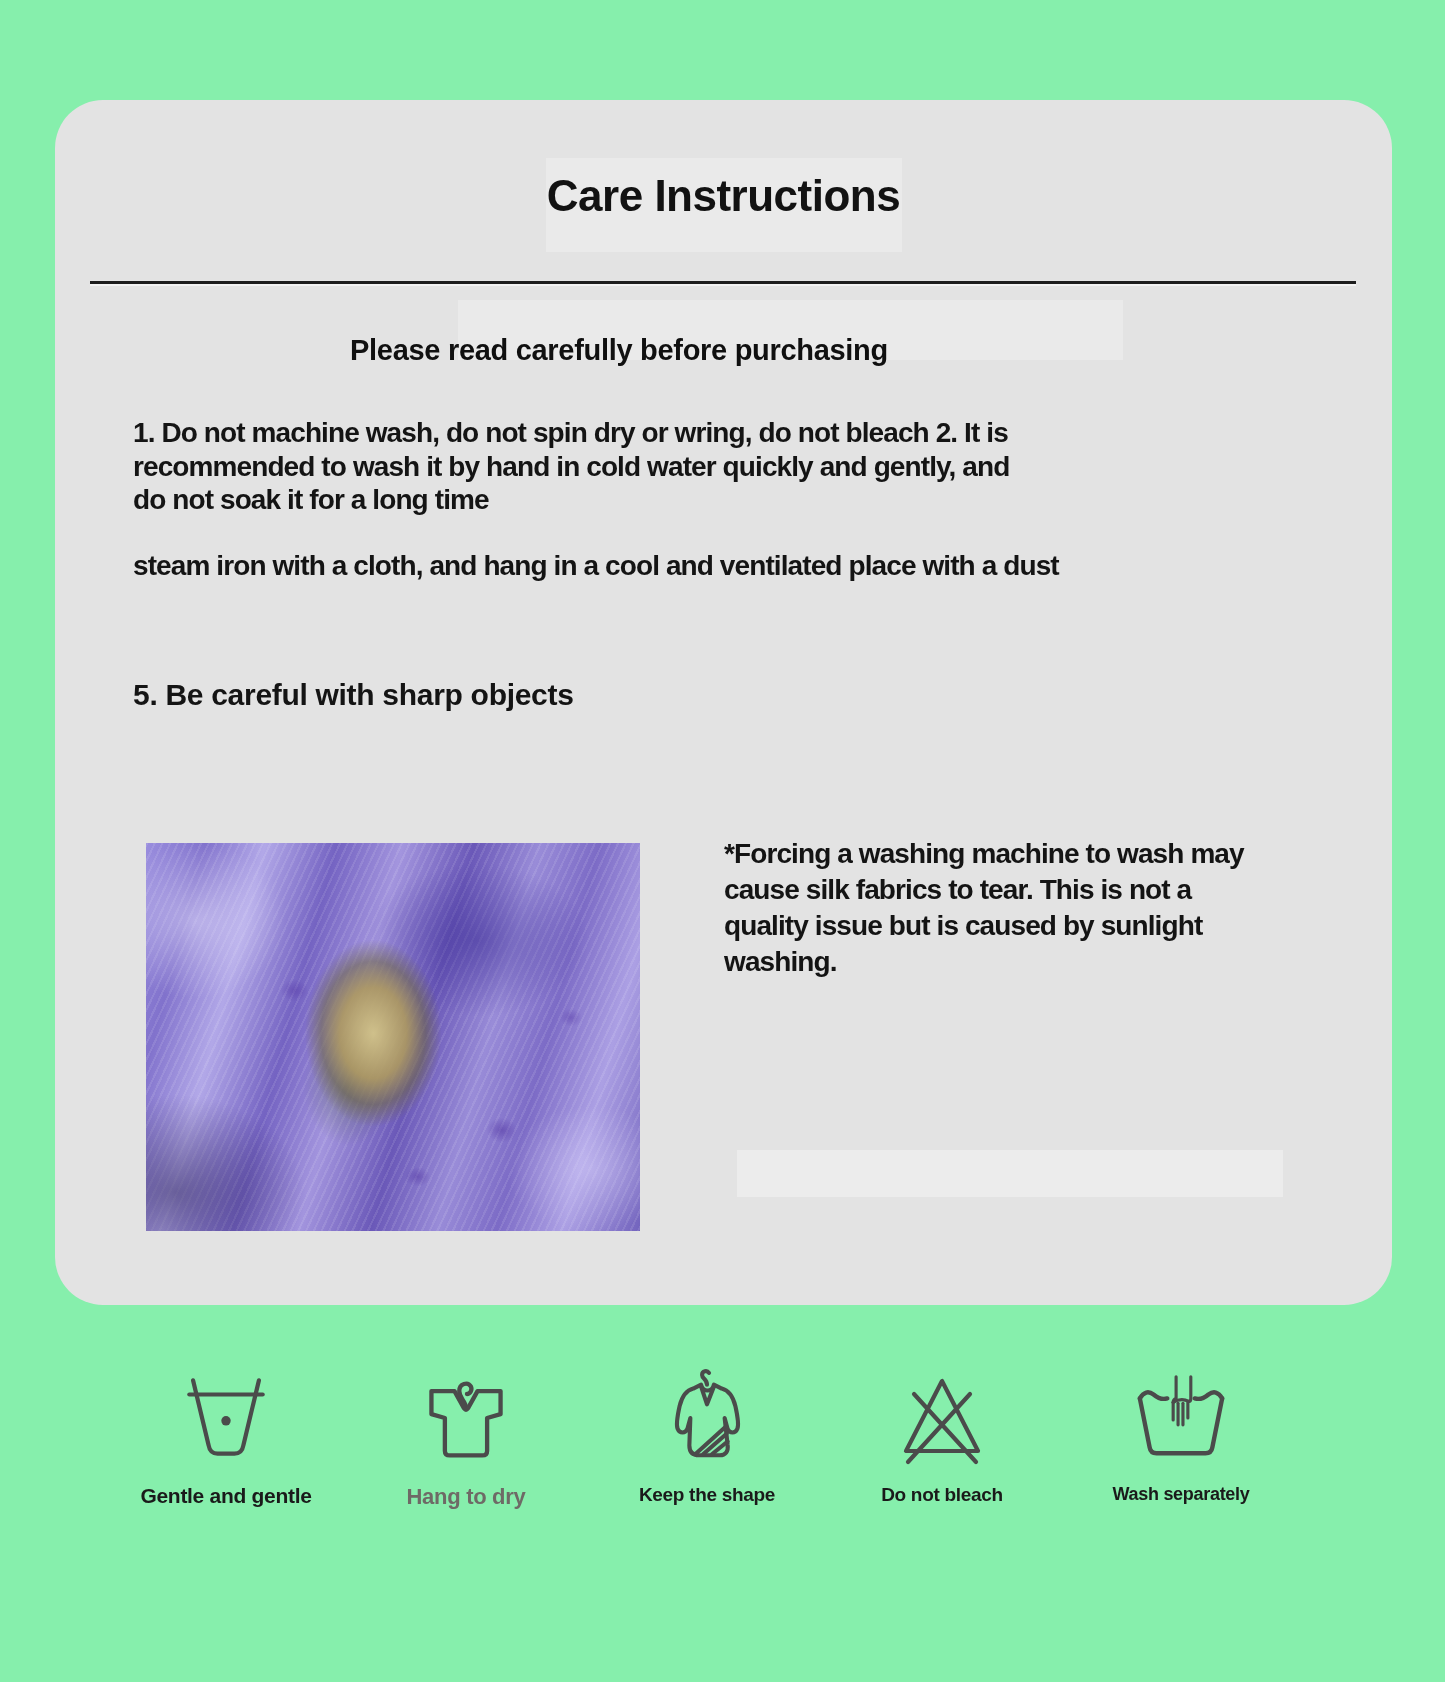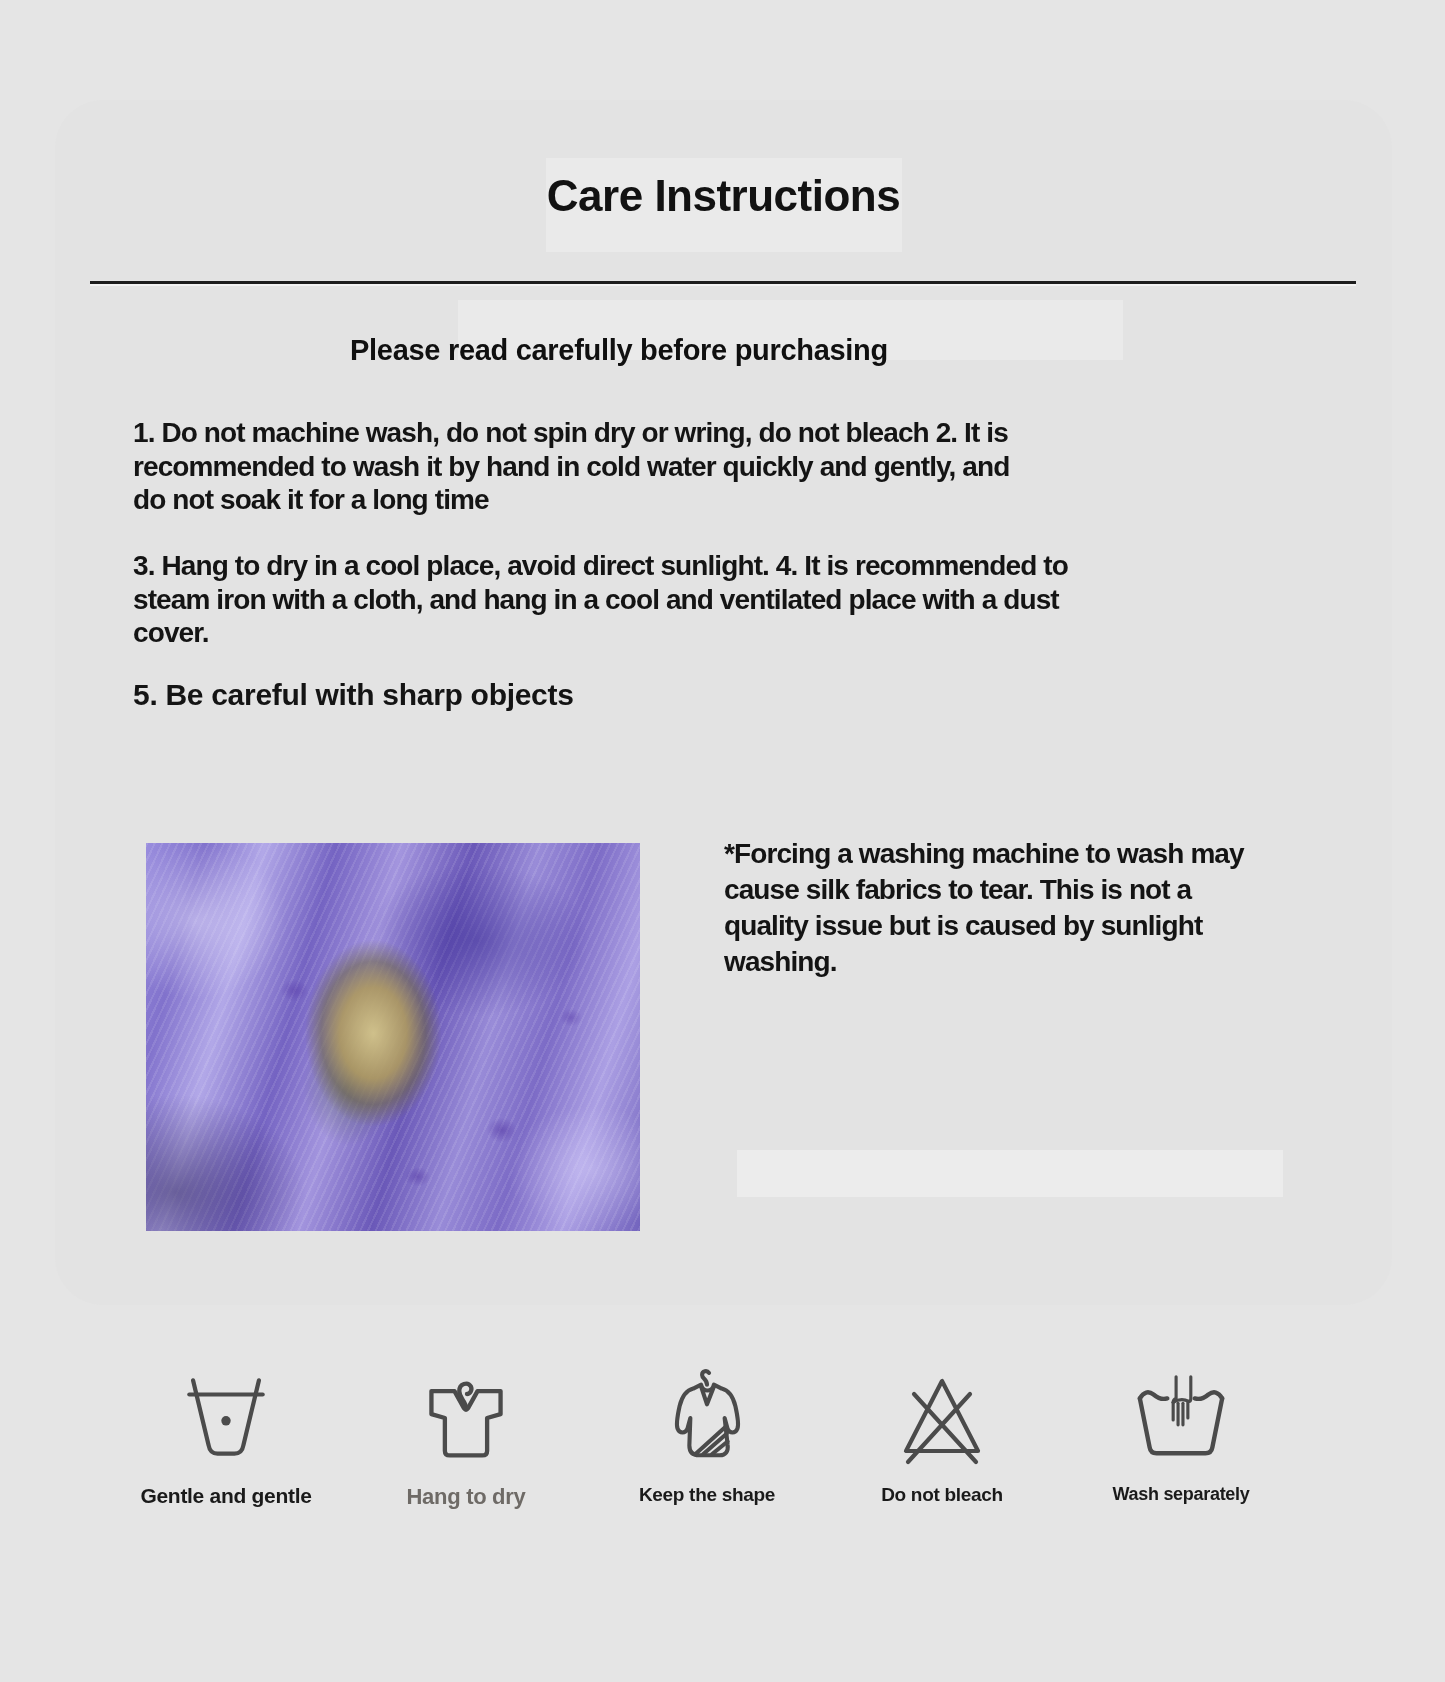--- a/index.html
+++ b/index.html
@@ -1,17 +1,17 @@
 <!DOCTYPE html>
 <html><head>
 <meta charset="utf-8">
 <style>
   html,body{margin:0;padding:0;background:#ffffff;}
   .page{
-    position:relative;width:1445px;height:1682px;background:#e5e5e5;
+    position:relative;width:1445px;height:1682px;background:#86efac;
     font-family:"Liberation Sans",sans-serif;overflow:hidden;
   }
   .card{
     position:absolute;left:55px;top:100px;width:1337px;height:1205px;
     background:#e3e3e3;border-radius:48px;
   }
   .patch{position:absolute;background:#eaeaea;}
   .patch-title{left:546px;top:158px;width:356px;height:94px;}
   .patch-subtitle{left:458px;top:300px;width:665px;height:60px;}
   .patch-bottom{left:737px;top:1150px;width:546px;height:47px;background:#ececec;}
@@ -86,23 +86,21 @@
 
   <div class="subtitle">Please read carefully before purchasing</div>
 
   <div class="para para-1">
     <div>1. Do not machine wash, do not spin dry or wring, do not bleach 2. It is</div>
     <div>recommended to wash it by hand in cold water quickly and gently, and</div>
     <div>do not soak it for a long time</div>
   </div>
 
   <div class="para para-2">
-    <div>3. Hang to dry in a cool place, avoid direct sunlight. 4. It is recommended to</div>
     <div>steam iron with a cloth, and hang in a cool and ventilated place with a dust</div>
-    <div>cover.</div>
   </div>
 
   <div class="para para-3">5. Be careful with sharp objects</div>
 
   <div class="fabric"></div>
 
   <div class="note note-main">
     <div>*Forcing a washing machine to wash may</div>
     <div>cause silk fabrics to tear. This is not a</div>
     <div>quality issue but is caused by sunlight</div>

